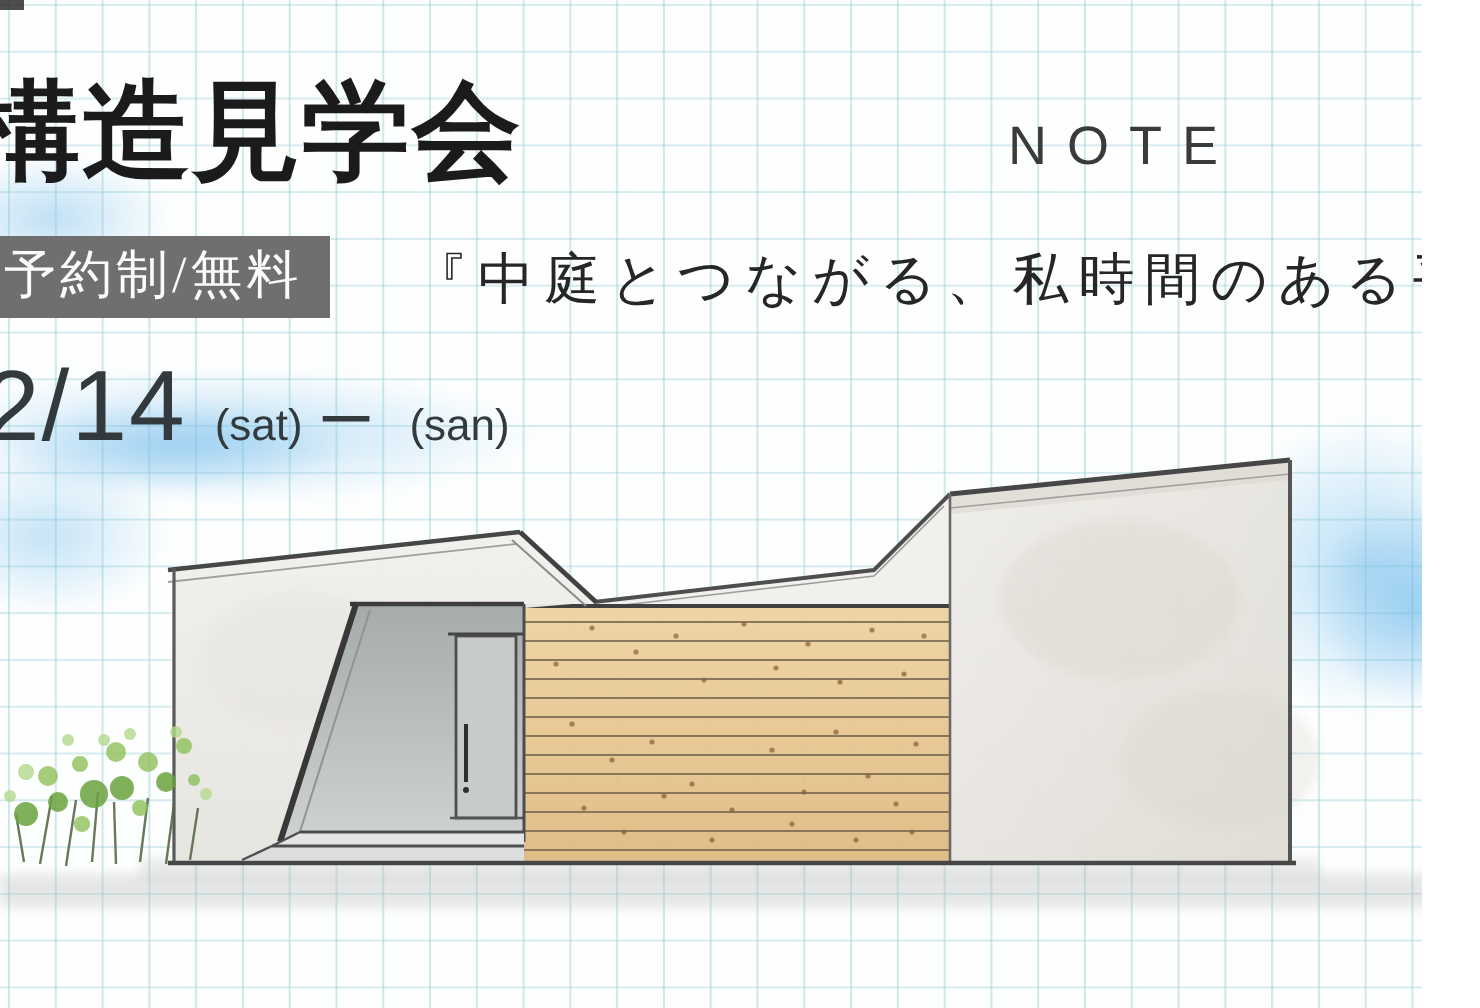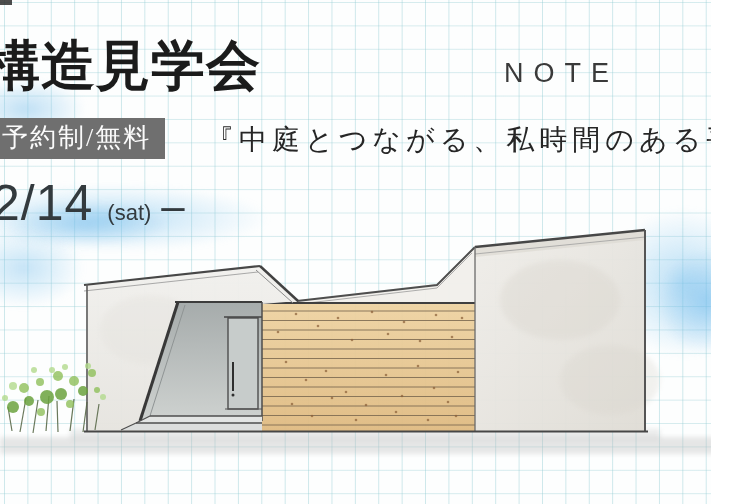--- a/index.html
+++ b/index.html
@@ -260,15 +260,16 @@
   </div>
 
   <div class="badge">予約制/無料</div>
 
   <div class="tagline">『中庭とつながる、私時間のある平屋』</div>
 
   <div class="date">
     <span class="d-num">2/14</span>
     <span class="d-label">(sat)</span>
     <span class="d-sep">–</span>
+    <span class="d-label">(san)</span>
   </div>
 
 </div>
 
 </body></html>

